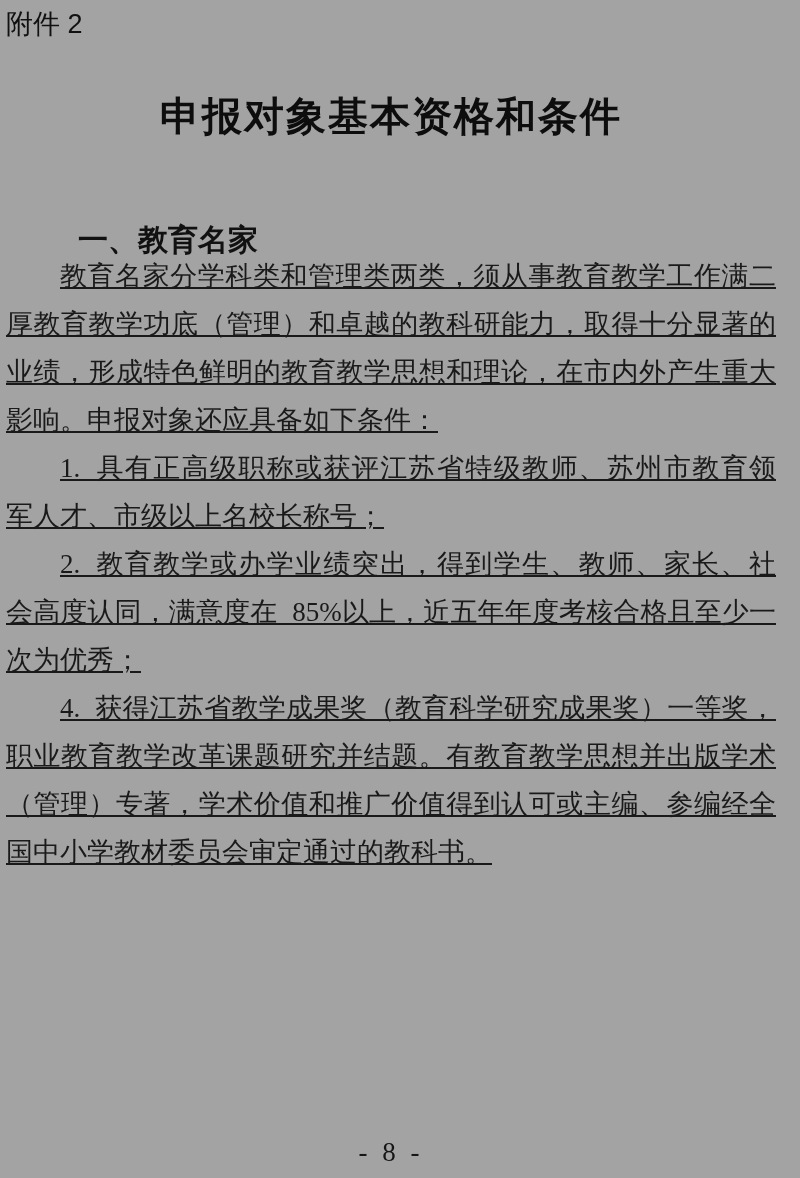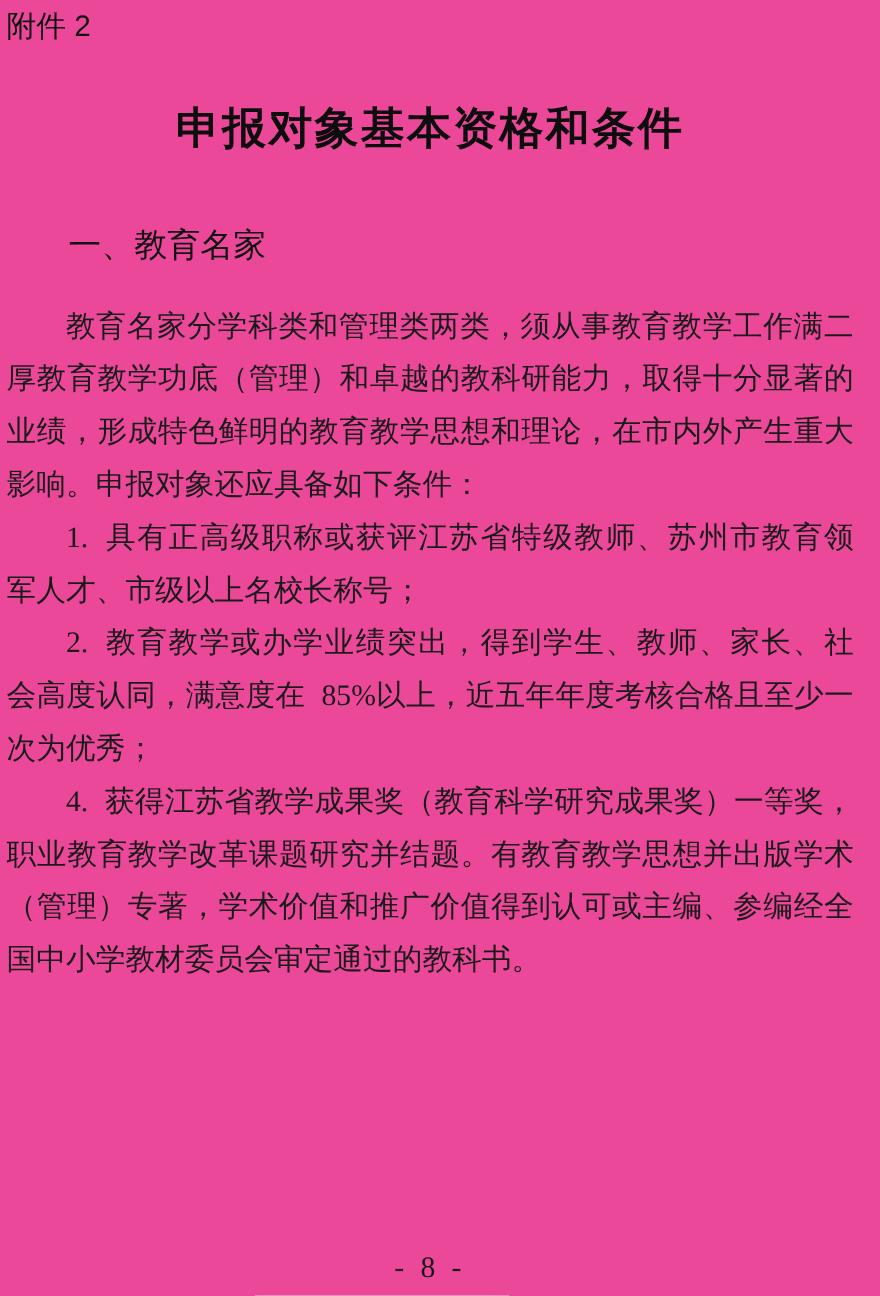--- a/index.html
+++ b/index.html
@@ -4,21 +4,21 @@
 <style>
   html, body {
     margin: 0;
     padding: 0;
     background: #ffffff;
   }
   .page {
     position: relative;
     width: 800px;
     height: 1178px;
-    background: #ec4899;
+    background: #a3a3a3;
     color: #161616;
     font-family: "Liberation Serif", serif;
     overflow: hidden;
   }
   .attachment {
     position: absolute;
     top: 8px;
     left: 6px;
     font-size: 27px;
     line-height: 32px;
@@ -36,34 +36,35 @@
     line-height: 50px;
     font-weight: 700;
     letter-spacing: 2px;
     font-family: "Liberation Serif", serif;
     color: #0d0d0d;
   }
   .heading {
     position: absolute;
     top: 206px;
     left: 62px;
-    margin: 0;
+    margin: 16px;
     font-size: 30px;
     line-height: 36px;
-    font-weight: 400;
+    font-weight: 700;
     font-family: "Liberation Sans", sans-serif;
     color: #111;
   }
   .body {
     position: absolute;
-    top: 272px;
+    top: 252px;
     left: 6px;
     width: 770px;
     font-size: 27px;
     color: #1a1a1a;
+    text-decoration: underline;
   }
   .para { margin: 0; }
   .line {
     height: 48px;
     line-height: 48px;
     overflow: hidden;
     white-space: nowrap;
     text-align: justify;
     text-align-last: justify;
     word-spacing: 8px;

